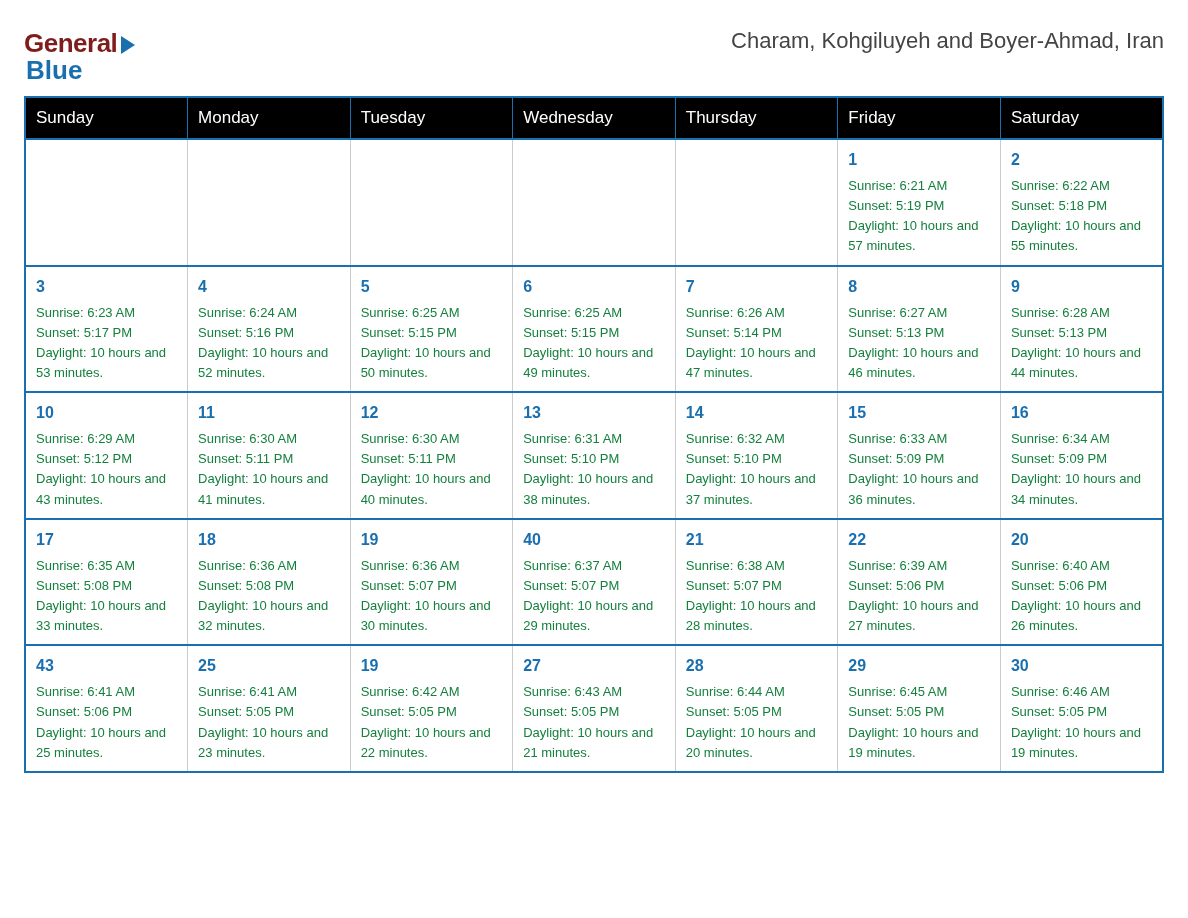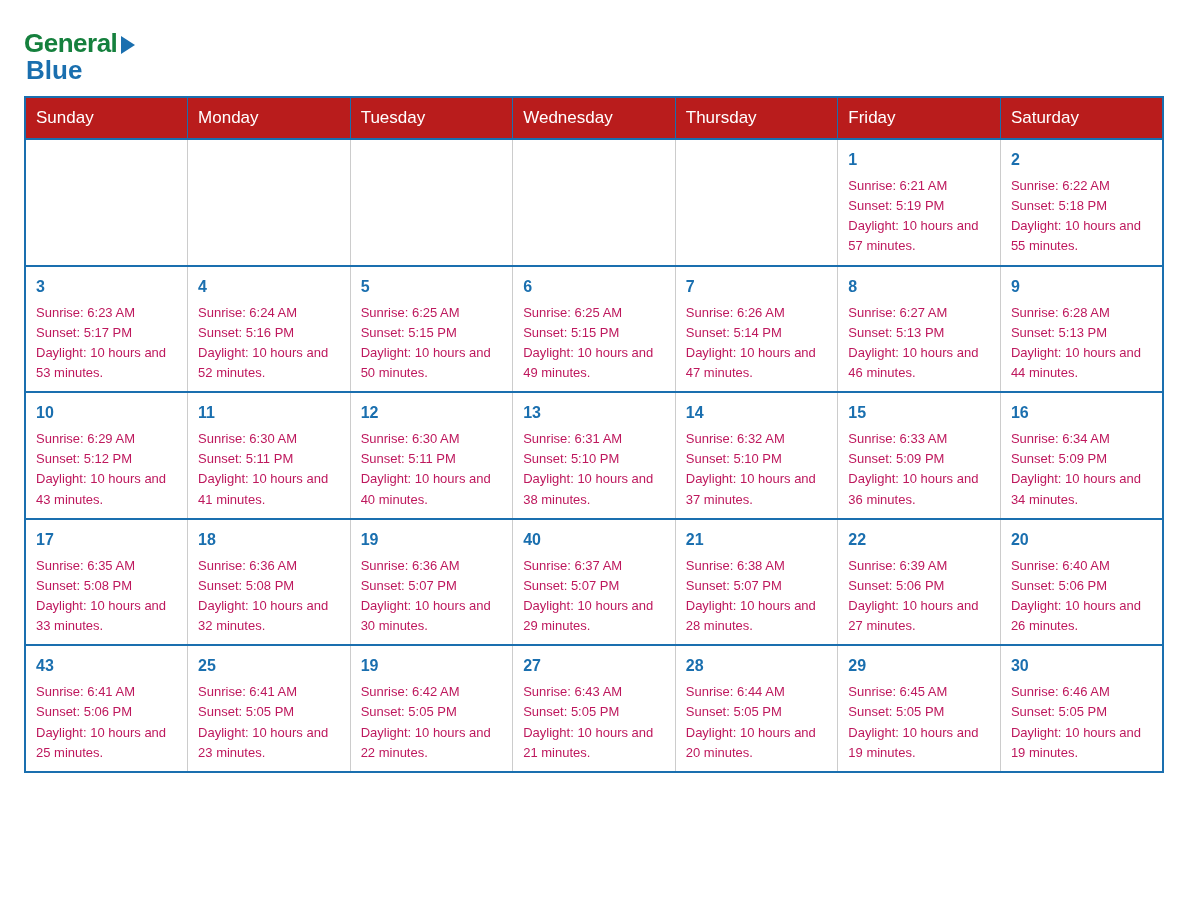--- a/index.html
+++ b/index.html
@@ -22,21 +22,21 @@
       align-items: flex-start;
       margin-top: 4px;
     }
     .logo-top {
       display: flex;
       align-items: center;
     }
     .logo-general {
       font-size: 26px;
       font-weight: bold;
-      color: #15803d;
+      color: #7f1d1d;
       letter-spacing: -0.5px;
     }
     .logo-arrow {
       width: 0;
       height: 0;
       border-left: 14px solid #1a6faf;
       border-top: 9px solid transparent;
       border-bottom: 9px solid transparent;
       margin-left: 4px;
       margin-top: 2px;
@@ -61,21 +61,21 @@
       font-size: 22px;
       color: #444;
       margin-top: 4px;
     }
     .calendar {
       width: 100%;
       border-collapse: collapse;
       margin-top: 10px;
     }
     .calendar th {
-      background-color: #b91c1c;
+      background-color: #000000;
       color: #fff;
       font-size: 17px;
       font-weight: normal;
       padding: 10px 10px;
       text-align: left;
       border: 1px solid #1a6faf;
     }
     .calendar td {
       vertical-align: top;
       padding: 8px 10px;
@@ -91,21 +91,21 @@
     }
     .day-num {
       font-size: 16px;
       font-weight: bold;
       color: #1a6faf;
       display: block;
       margin-bottom: 4px;
     }
     .day-info {
       font-size: 13px;
-      color: #be185d;
+      color: #15803d;
       line-height: 1.55;
     }
     .empty-cell {
       background: #fff;
     }
     .calendar tbody tr:last-child td {
       border-bottom: 2px solid #1a6faf;
     }
     .calendar thead tr th:first-child {
       border-left: 2px solid #1a6faf;
@@ -131,20 +131,21 @@
 
 <div class="header-area">
   <div class="logo">
     <div class="logo-top">
       <span class="logo-general">General</span>
       <div class="logo-arrow"></div>
     </div>
     <span class="logo-blue">Blue</span>
   </div>
   <div class="title-area">
+    <div class="subtitle">Charam, Kohgiluyeh and Boyer-Ahmad, Iran</div>
   </div>
 </div>
 
 <table class="calendar">
   <thead>
     <tr>
     <th>Sunday</th>
         <th>Monday</th>
         <th>Tuesday</th>
         <th>Wednesday</th>

